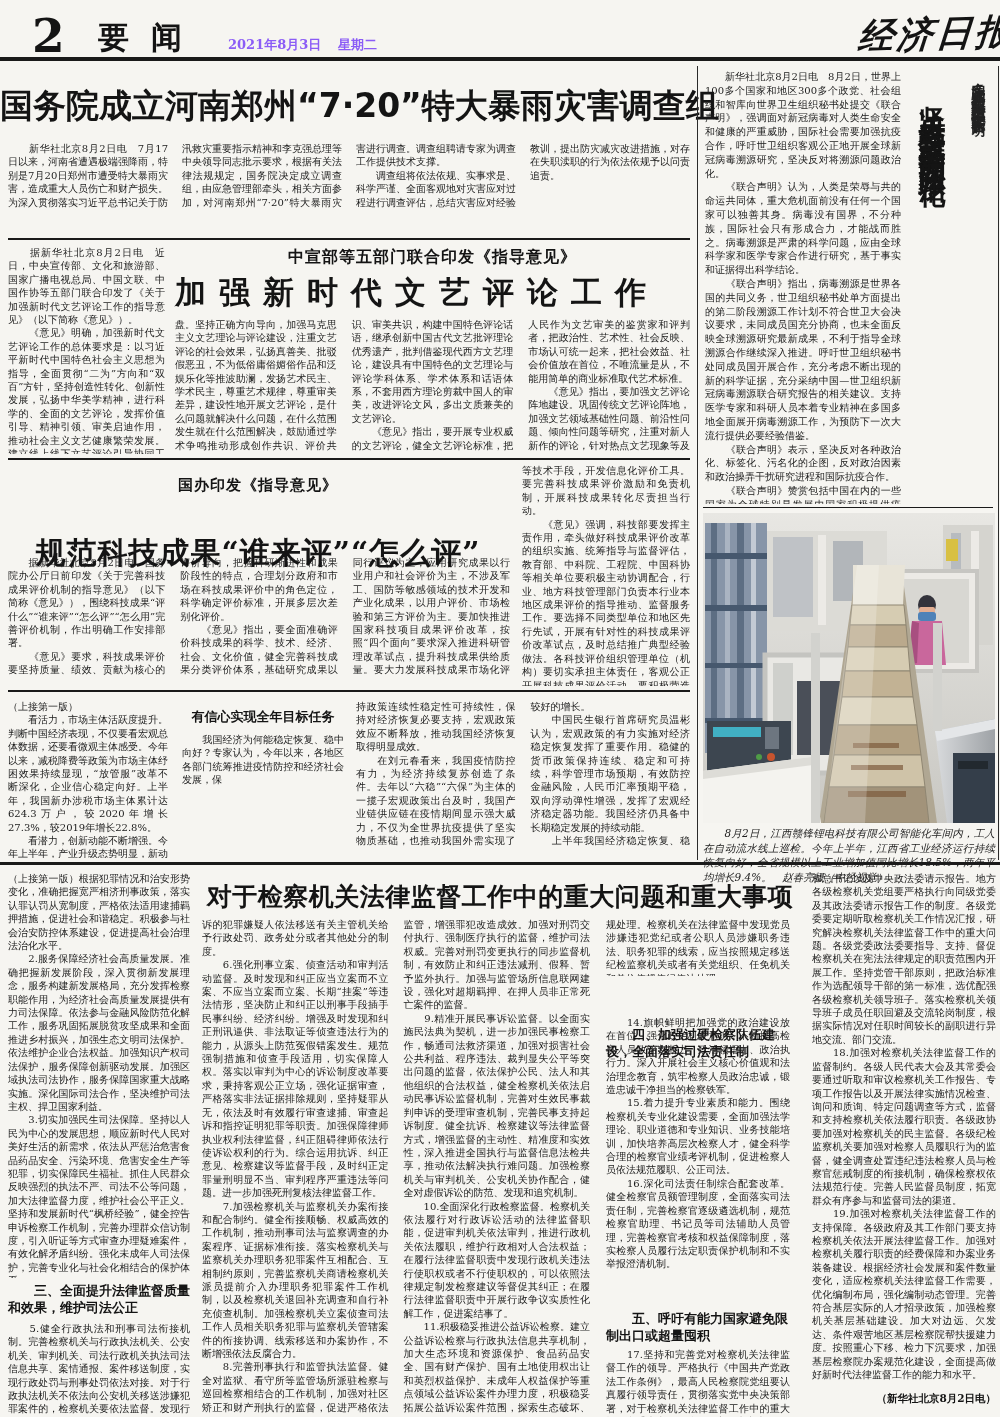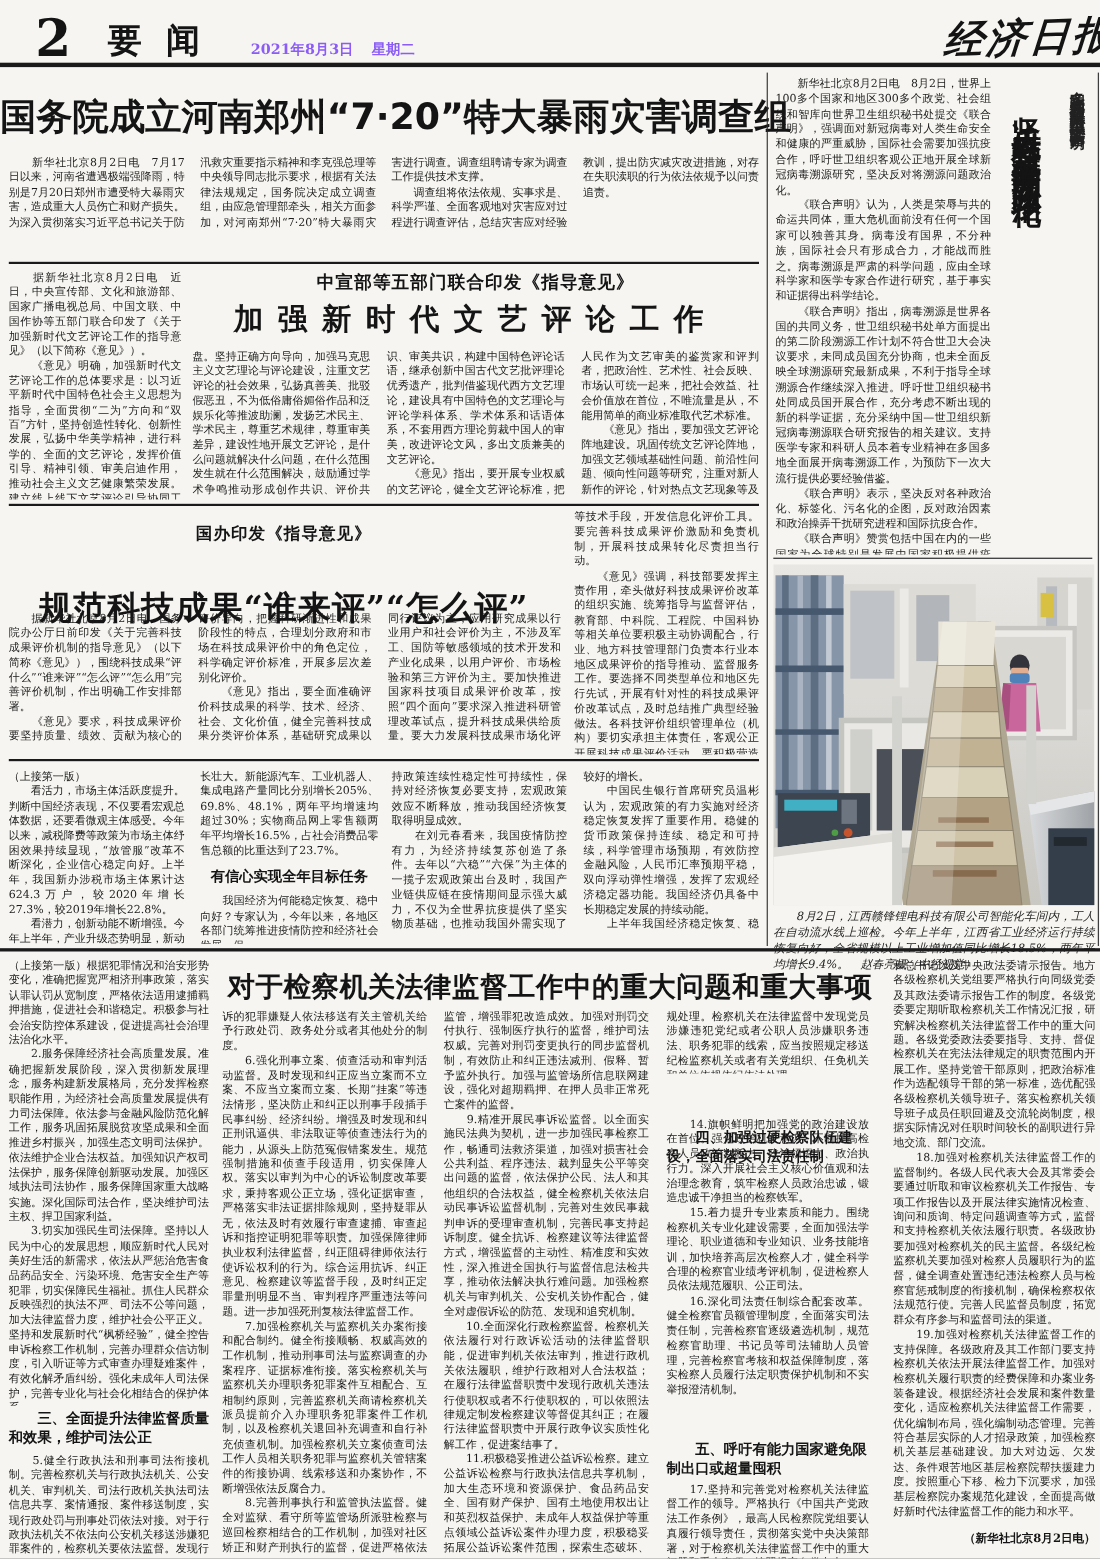--- a/index.html
+++ b/index.html
@@ -13,21 +13,21 @@
   .masthead{font-size:36px;font-weight:bold;font-style:italic;transform:rotate(-2deg) skewX(-6deg);letter-spacing:3px;white-space:nowrap;}
   .rule{background:#1a1a1a;}
   
   .bodytext{font-size:10px;line-height:13.4px;text-align:justify;white-space:pre-line;overflow:hidden;color:#1b1b1b;}
   .cols4{column-count:4;column-gap:14px;}
   .cols3{column-count:3;column-gap:15px;}
   .cols2{column-count:2;column-gap:15px;}
   
   .h-flood{font-family:"DejaVu Sans","Liberation Sans",sans-serif;font-size:33px;font-weight:900;letter-spacing:0px;white-space:nowrap;}
   .kicker{font-size:16px;font-weight:bold;text-align:center;letter-spacing:1px;}
-  .h-wenyi{font-size:27px;font-weight:900;text-align:center;letter-spacing:13px;white-space:nowrap;}
+  .h-wenyi{font-size:31px;font-weight:900;text-align:left;letter-spacing:13px;white-space:nowrap;}
   .h-keji{font-size:30px;font-weight:900;text-align:center;letter-spacing:1px;white-space:nowrap;}
   .h-jiancha{font-size:25px;font-weight:900;text-align:center;letter-spacing:0.5px;white-space:nowrap;}
   .subhead{font-size:13px;font-weight:bold;text-align:center;}
   .sect{font-size:13px;line-height:17px;font-weight:bold;text-indent:2em;text-align:left;}
   
   .vert{writing-mode:vertical-rl;text-orientation:upright;}
   .v-head{font-family:"DejaVu Sans","Liberation Sans",sans-serif;font-size:27px;font-weight:900;letter-spacing:5px;}
   .v-kick{font-size:14px;font-weight:bold;letter-spacing:2px;color:#222;}
   .caption{font-size:10.5px;line-height:14.5px;text-align:justify;font-style:italic;color:#1e1e1e;}
   .credit{font-style:italic;}
@@ -66,21 +66,20 @@
 　　《意见》要求，科技成果评价要坚持质量、绩效、贡献为核心的评价导向，把握科研渐进性和成果阶段性的特点，合理划分政府和市场在科技成果评价中的角色定位，科学确定评价标准，开展多层次差别化评价。
 　　《意见》指出，要全面准确评价科技成果的科学、技术、经济、社会、文化价值，健全完善科技成果分类评价体系，基础研究成果以同行评议为主，应用研究成果以行业用户和社会评价为主，不涉及军工、国防等敏感领域的技术开发和产业化成果，以用户评价、市场检验和第三方评价为主。要加快推进国家科技项目成果评价改革，按照“四个面向”要求深入推进科研管理改革试点，提升科技成果供给质量。要大力发展科技成果市场化评价，充分发挥金融投资在科技成果评价中的作用，引导规范科技成果第三方评价。要改革完善科技成果奖励体系，控制奖励数量，提升奖励质量。要坚决破解科技成果评价中的“唯论文、唯职称、唯学历、唯奖项”问题，创新科技成果评价工具和模式，利用大数据、人工智能</div>
   <div class="abs bodytext" style="left:522px;top:464px;width:168px;height:222px;">等技术手段，开发信息化评价工具。要完善科技成果评价激励和免责机制，开展科技成果转化尽责担当行动。
 　　《意见》强调，科技部要发挥主责作用，牵头做好科技成果评价改革的组织实施、统筹指导与监督评估，教育部、中科院、工程院、中国科协等相关单位要积极主动协调配合，行业、地方科技管理部门负责本行业本地区成果评价的指导推动、监督服务工作。要选择不同类型单位和地区先行先试，开展有针对性的科技成果评价改革试点，及时总结推广典型经验做法。各科技评价组织管理单位（机构）要切实承担主体责任，客观公正开展科技成果评价活动。要积极营造良好氛围，加强社会监督并强化学术自律和行业自律，坚决反对“为评而评”、滥用评价结果。</div>
   <div class="abs rule" style="left:8px;top:690px;width:682px;height:1.5px;"></div>
 
   <div class="abs bodytext" style="left:8px;top:700px;width:160px;height:158px;">（上接第一版）
 　　看活力，市场主体活跃度提升。判断中国经济表现，不仅要看宏观总体数据，还要看微观主体感受。今年以来，减税降费等政策为市场主体纾困效果持续显现，“放管服”改革不断深化，企业信心稳定向好。上半年，我国新办涉税市场主体累计达624.3万户，较2020年增长27.3%，较2019年增长22.8%。
 　　看潜力，创新动能不断增强。今年上半年，产业升级态势明显，新动能成</div>
   <div class="abs" style="left:182px;top:700px;width:162px;height:158px;overflow:hidden;">
-    <div class="bodytext">长壮大。新能源汽车、工业机器人、集成电路产量同比分别增长205%、69.8%、48.1%，两年平均增速均超过30%；实物商品网上零售额两年平均增长16.5%，占社会消费品零售总额的比重达到了23.7%。</div>
     <div class="subhead" style="margin:8px 0 7px 0;">有信心实现全年目标任务</div>
     <div class="bodytext">　　我国经济为何能稳定恢复、稳中向好？专家认为，今年以来，各地区各部门统筹推进疫情防控和经济社会发展，保</div>
   </div>
   <div class="abs bodytext cols2" style="left:356px;top:700px;width:334px;height:158px;">持政策连续性稳定性可持续性，保持对经济恢复必要支持，宏观政策效应不断释放，推动我国经济恢复取得明显成效。
 　　在刘元春看来，我国疫情防控有力，为经济持续复苏创造了条件。去年以“六稳”“六保”为主体的一揽子宏观政策出台及时，我国产业链供应链在疫情期间显示强大威力，不仅为全世界抗疫提供了坚实物质基础，也推动我国外需实现了较好的增长。
 　　中国民生银行首席研究员温彬认为，宏观政策的有力实施对经济稳定恢复发挥了重要作用。稳健的货币政策保持连续、稳定和可持续，科学管理市场预期，有效防控金融风险，人民币汇率预期平稳，双向浮动弹性增强，发挥了宏观经济稳定器功能。我国经济仍具备中长期稳定发展的持续动能。
 　　上半年我国经济稳定恢复、稳中向好的成绩来之不易。国家发展改革委副主任兼国家统计局局长宁吉喆表示，做好下半年经济工作，要更好统筹疫情防控和经济社会发展，做好跨周期调节，保持经济运行在合理区间，努力完成全年经济社会发展目标任务。</div>
   <div class="abs rule" style="left:0px;top:862px;width:1000px;height:2.5px;"></div>
 
   <div class="abs" style="left:697px;top:66px;width:1px;height:794px;background:#2a2a2a;"></div>

